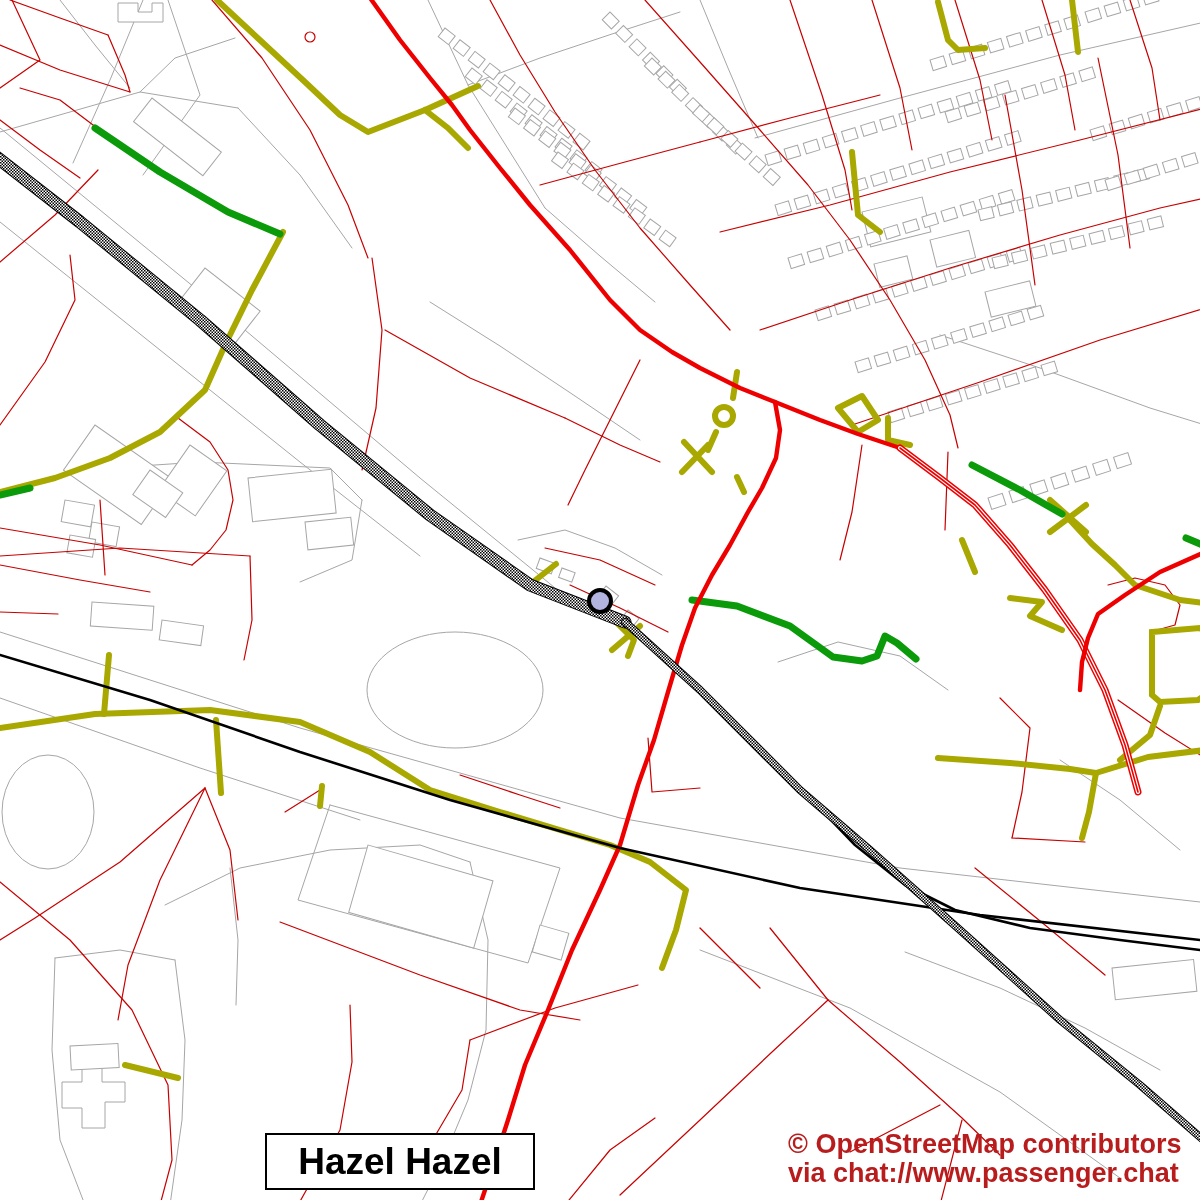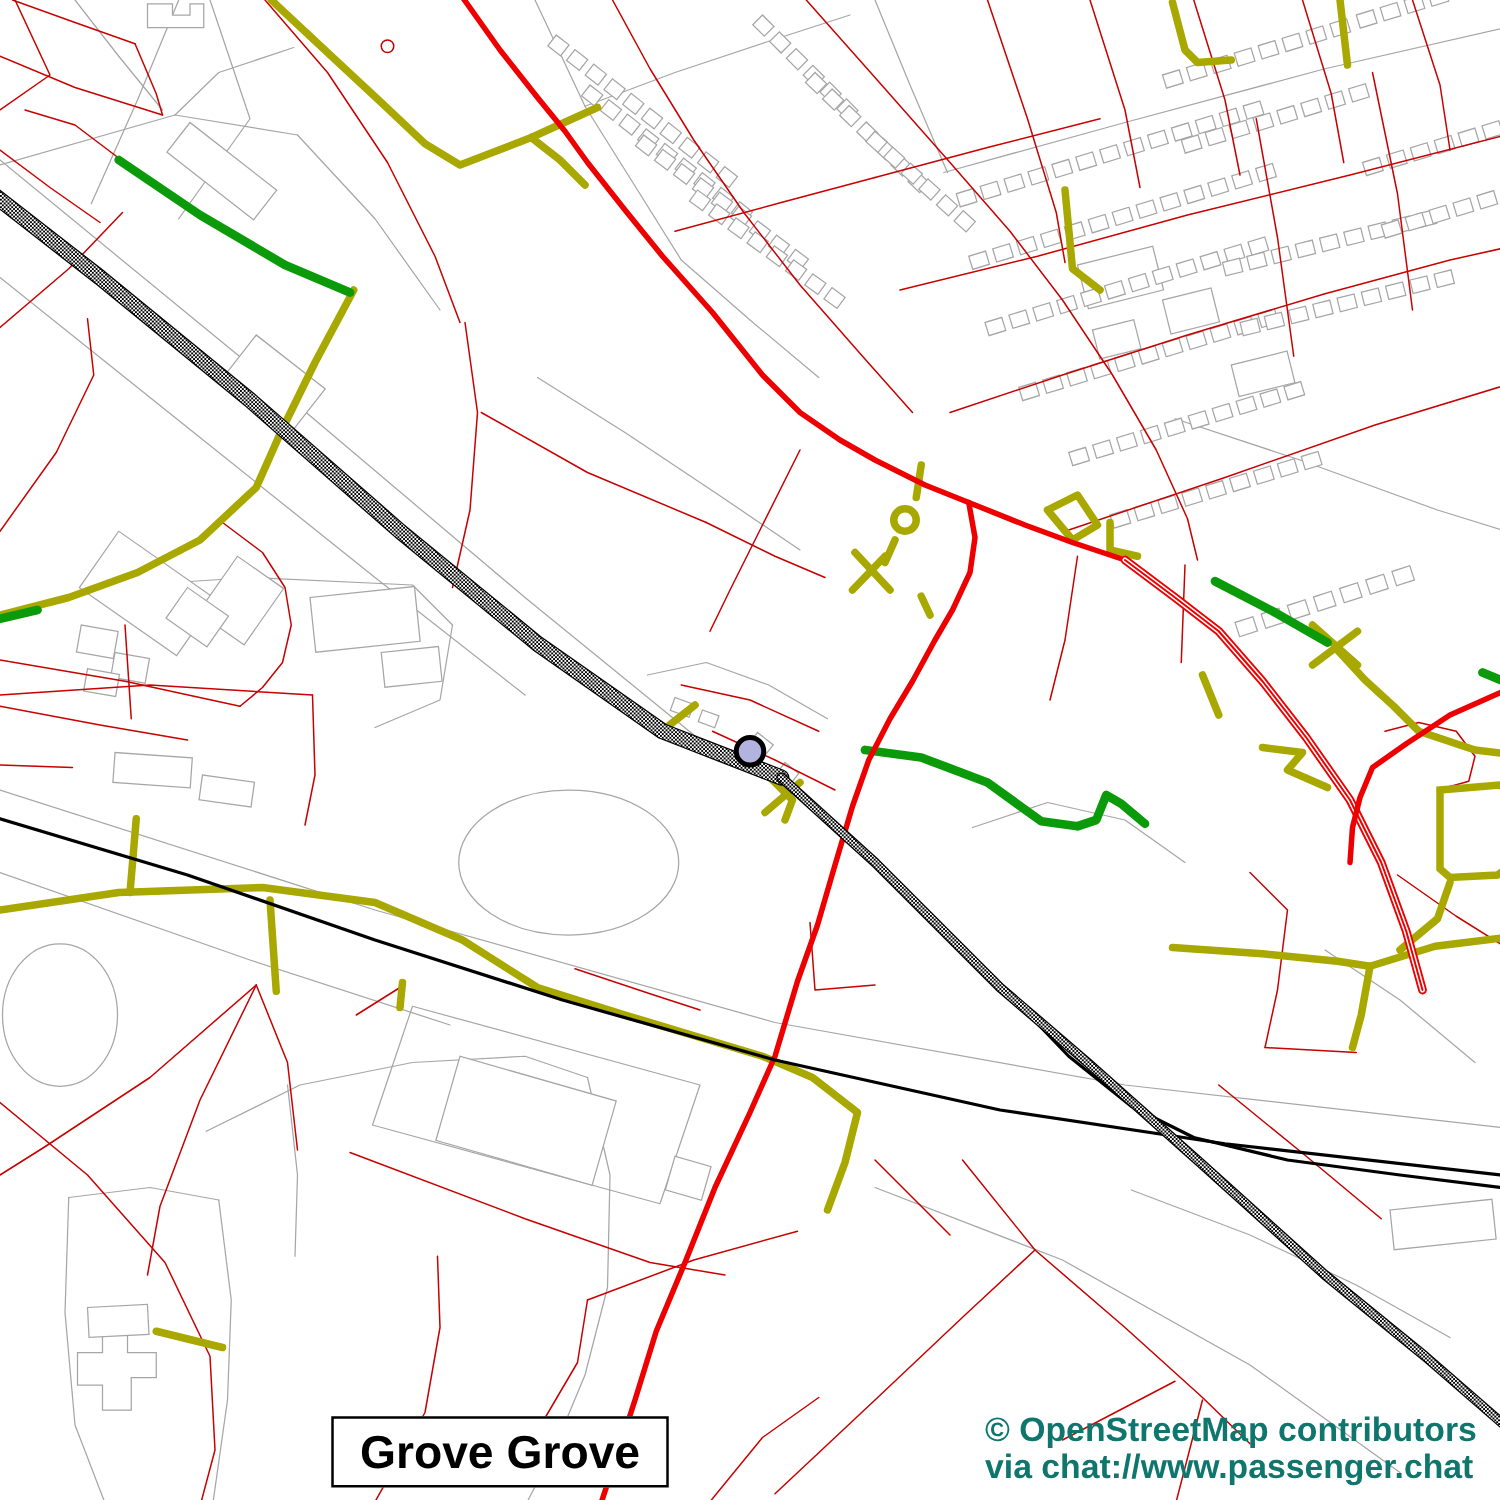--- a/index.html
+++ b/index.html
@@ -1,21 +1,21 @@
 <!DOCTYPE html>
 <html><head>
 <meta charset="utf-8">
 <style>
   html,body{margin:0;padding:0;background:#ffffff;width:1200px;height:1200px;overflow:hidden;}
   .map-viewport{position:relative;width:1200px;height:1200px;background:#ffffff;font-family:"Liberation Sans",sans-serif;}
   svg{position:absolute;left:0;top:0;}
   .marker{position:absolute;width:18px;height:18px;border-radius:50%;box-sizing:content-box;}
   .place-label-box{position:absolute;left:265px;top:1133px;width:266px;height:53px;background:#ffffff;border:2px solid #000;display:flex;align-items:center;justify-content:center;}
   .place-label-box span{font-size:37px;font-weight:bold;color:#000;letter-spacing:0px;white-space:nowrap;}
-  .attribution{position:absolute;left:788px;top:1130px;font-size:27px;font-weight:bold;color:#0f766e;line-height:29px;white-space:nowrap;}
+  .attribution{position:absolute;left:788px;top:1130px;font-size:27px;font-weight:bold;color:#b91c1c;line-height:29px;white-space:nowrap;}
 </style>
 </head>
 <body>
 
 <div class="map-viewport">
   <svg id="mapsvg" width="1200" height="1200" viewBox="0 0 1200 1200">
     <defs>
       <pattern id="rwpat" width="3" height="3" patternUnits="userSpaceOnUse">
         <rect width="3" height="3" fill="#ffffff"></rect>
         <rect width="1.5" height="1.5" fill="#000000"></rect>
@@ -371,20 +371,20 @@
       <polyline points="812,800 855,845 905,885 955,910 1030,928 1120,940 1200,950" fill="none" stroke="#000000" stroke-width="2.6" stroke-linejoin="round" stroke-linecap="round"></polyline>
       <polyline points="-10,152 80,222 200,320 320,425 430,515 530,585 625,622" fill="none" stroke="#000000" stroke-width="13" stroke-linejoin="round" stroke-linecap="round"></polyline>
       <polyline points="-10,152 80,222 200,320 320,425 430,515 530,585 625,622" fill="none" stroke="url(#rwpat)" stroke-width="11" stroke-linejoin="round" stroke-linecap="round"></polyline>
       <polyline points="625,622 700,690 800,790 870,850 960,930 1060,1020 1140,1085 1215,1150" fill="none" stroke="#000000" stroke-width="8" stroke-linejoin="round" stroke-linecap="round"></polyline>
       <polyline points="625,622 700,690 800,790 870,850 960,930 1060,1020 1140,1085 1215,1150" fill="none" stroke="url(#rwpat)" stroke-width="6" stroke-linejoin="round" stroke-linecap="round"></polyline>
     </svg>
 
   <div class="marker" id="marker" style="background: rgb(179, 179, 224); border: 4px solid rgb(0, 0, 0); left: 587px; top: 588px;"></div>
 
   <div class="place-label-box">
-    <span>Grove Grove</span>
+    <span>Hazel Hazel</span>
   </div>
 
   <div class="attribution">
     <div>© OpenStreetMap contributors</div>
     <div>via chat://www.passenger.chat</div>
   </div>
 </div>
 
 </body></html>

